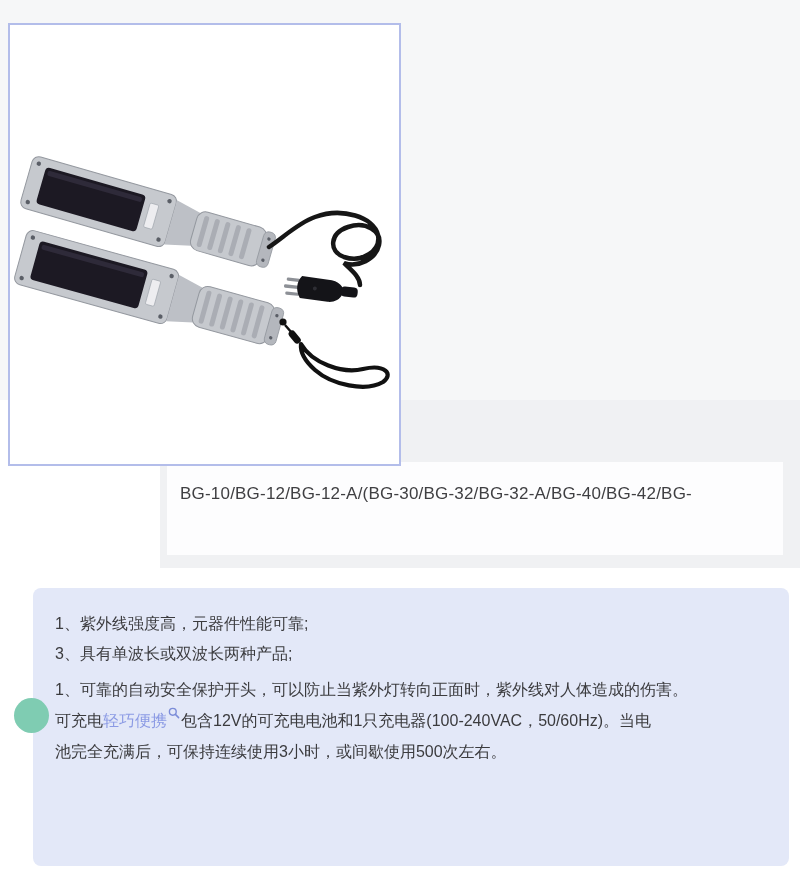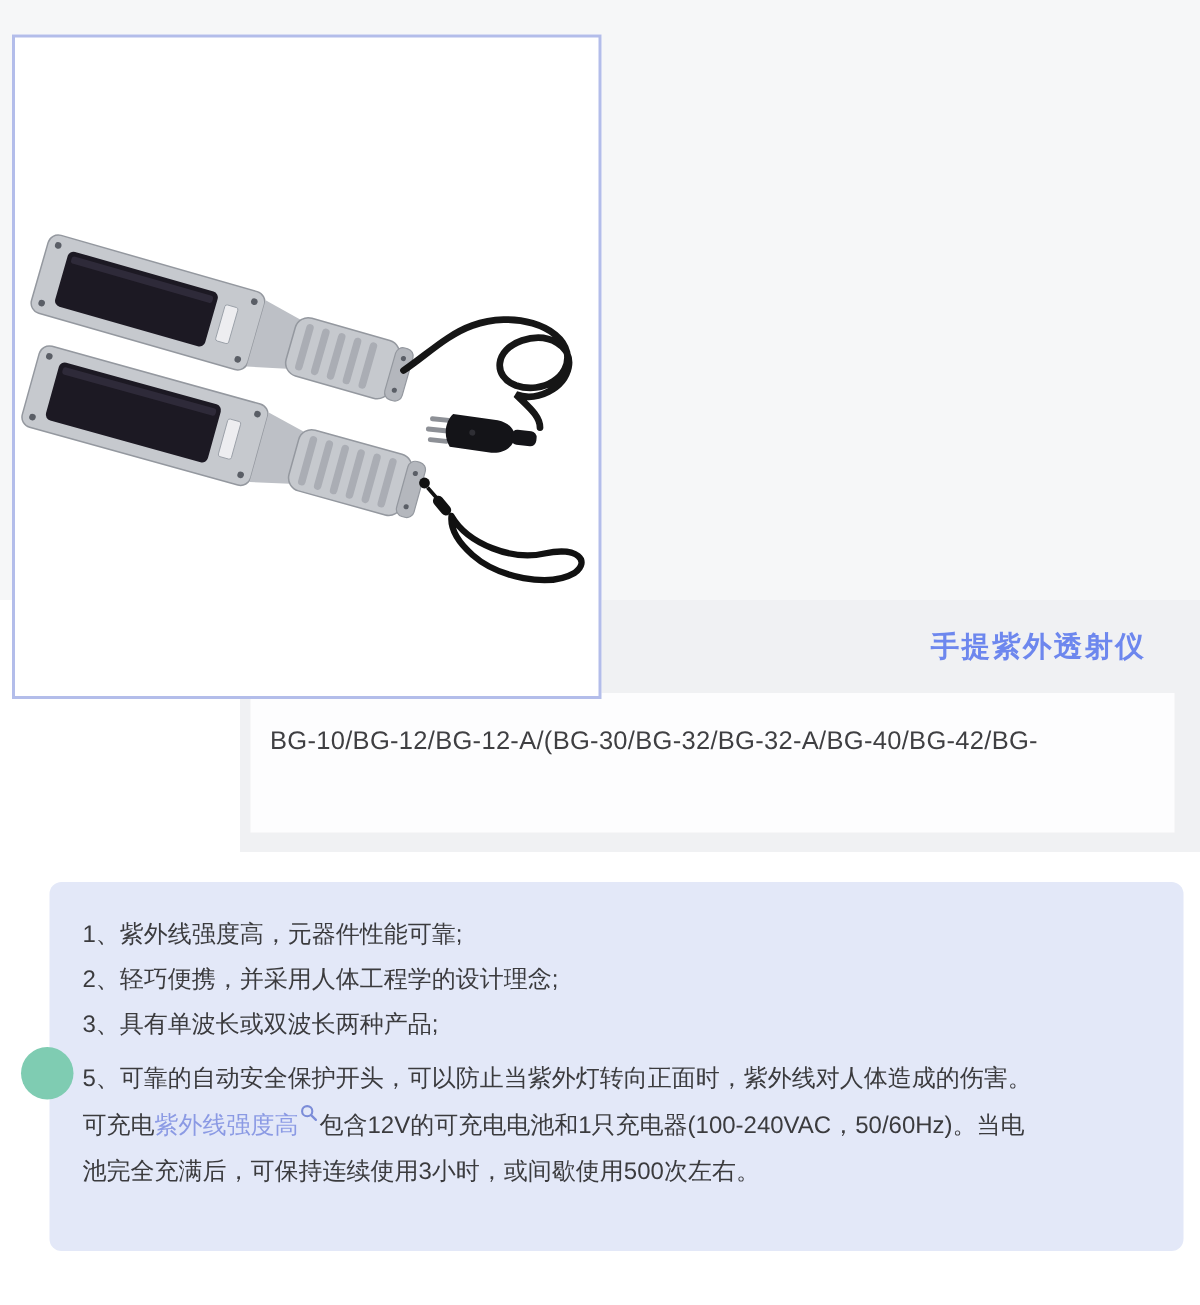--- a/index.html
+++ b/index.html
@@ -21,21 +21,21 @@
   }
 
   
   .image-box{
     position:absolute;left:8px;top:23px;width:393px;height:443px;
     background:#ffffff;border:2px solid #b3bdea;box-sizing:border-box;z-index:4;
   }
 
   
   .features-panel{
-    position:absolute;left:33px;top:588px;width:756px;height:246px;
+    position:absolute;left:33px;top:588px;width:756px;height:278px;
     background:#e3e8f8;border-radius:8px;box-sizing:border-box;
     padding:21px 20px 0 22px;font-size:16px;color:#3b3b3e;z-index:2;
   }
   .feature-item{height:30px;line-height:30px;white-space:nowrap;overflow:hidden}
   .feature-para{margin-top:5px}
   .pline{height:31px;line-height:31px;white-space:nowrap;overflow:hidden}
   .uv-link{color:#8b9ae4;cursor:pointer;text-decoration:none}
   .mag-icon{display:inline-block;position:relative;top:-7px;margin:0 1px;line-height:0}
 
   
@@ -43,21 +43,20 @@
     position:absolute;left:14px;top:698px;width:35px;height:35px;border-radius:50%;
     background:#7fccb2;z-index:5;
   }
 </style>
 </head>
 <body>
 
 <div class="top-band"></div>
 
 <div class="model-panel">
-  <div class="page-title">手提紫外透射仪</div>
   <div class="model-box">
     <div>BG-10/BG-12/BG-12-A/(BG-30/BG-32/BG-32-A/BG-40/BG-42/BG-</div>
   </div>
 </div>
 
 <div class="image-box">
   <svg width="389" height="439" viewBox="0 0 389 439">
 
     <g transform="translate(24,130) rotate(16)">
       <rect x="0" y="0" width="150" height="54" rx="7" fill="#c6c9ce" stroke="#94989f" stroke-width="1"></rect>
@@ -124,26 +123,25 @@
       <path d="M275,300 C 280,306 283,309 286,312" fill="none" stroke="#111111" stroke-width="2.4"></path>
       <rect x="281" y="305" width="7" height="15" rx="3.5" fill="#111111" transform="rotate(-40 284 312)"></rect>
       <path d="M 291,319 C 302,338 332,349 353,344 C 375,339 384,349 373,357
                C 356,367 322,360 305,345 C 296,337 290,328 291,319 Z" fill="none" stroke="#111111" stroke-width="4.2" stroke-linejoin="round"></path>
     </g>
   </svg>
 </div>
 
 <div class="features-panel">
   <div class="feature-item">1、紫外线强度高，元器件性能可靠;</div>
-  <div class="feature-item">2、轻巧便携，并采用人体工程学的设计理念;</div>
   <div class="feature-item">3、具有单波长或双波长两种产品;</div>
   <div class="feature-para">
-    <div class="pline">5、可靠的自动安全保护开头，可以防止当紫外灯转向正面时，紫外线对人体造成的伤害。</div>
+    <div class="pline">1、可靠的自动安全保护开头，可以防止当紫外灯转向正面时，紫外线对人体造成的伤害。</div>
     <div class="pline">
-      <span>可充电</span><a class="uv-link">紫外线强度高</a><span class="mag-icon"><svg width="12" height="12" viewBox="0 0 12 12">
+      <span>可充电</span><a class="uv-link">轻巧便携</a><span class="mag-icon"><svg width="12" height="12" viewBox="0 0 12 12">
             <circle cx="4.8" cy="4.8" r="3.4" fill="none" stroke="#7b8cd8" stroke-width="1.4"></circle>
             <line x1="7.4" y1="7.4" x2="10.6" y2="10.6" stroke="#7b8cd8" stroke-width="1.5" stroke-linecap="round"></line>
           </svg></span><span>包含12V的可充电电池和1只充电器(100-240VAC，50/60Hz)。当电</span>
     </div>
     <div class="pline">池完全充满后，可保持连续使用3小时，或间歇使用500次左右。</div>
   </div>
 </div>
 
 <div class="accent-circle"></div>
 

